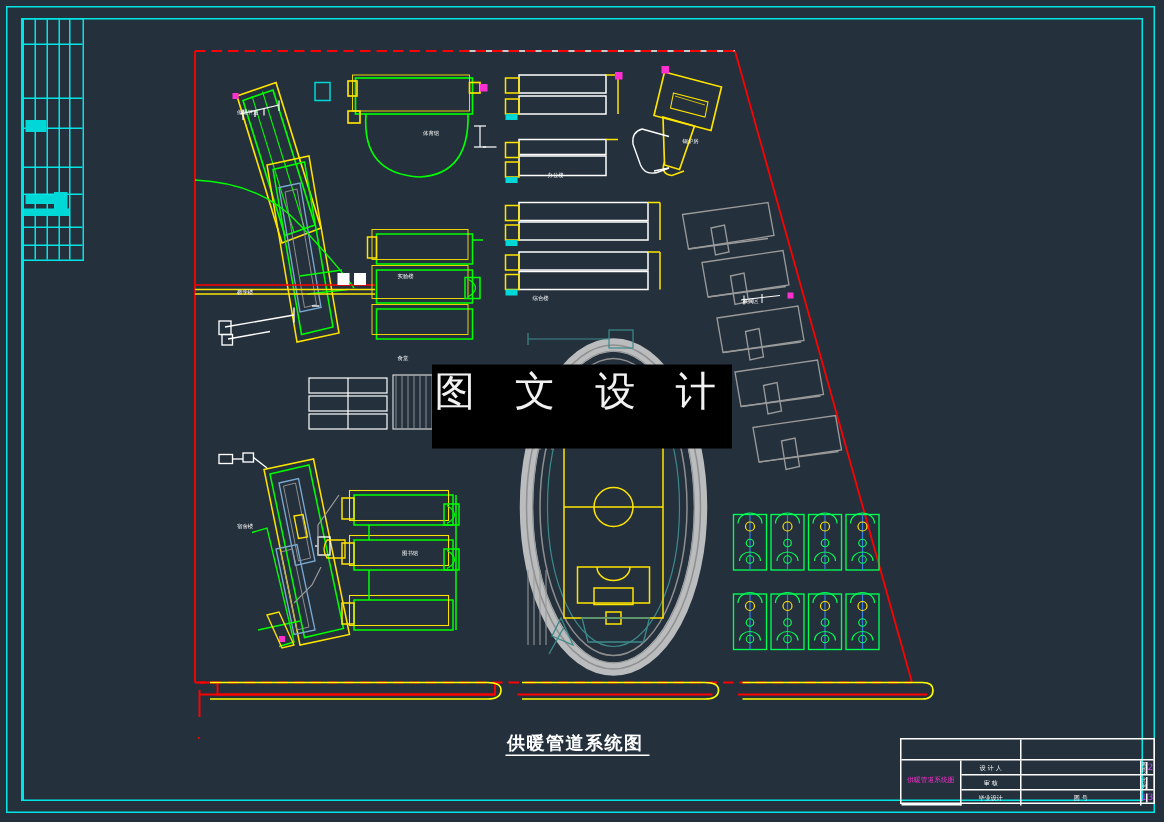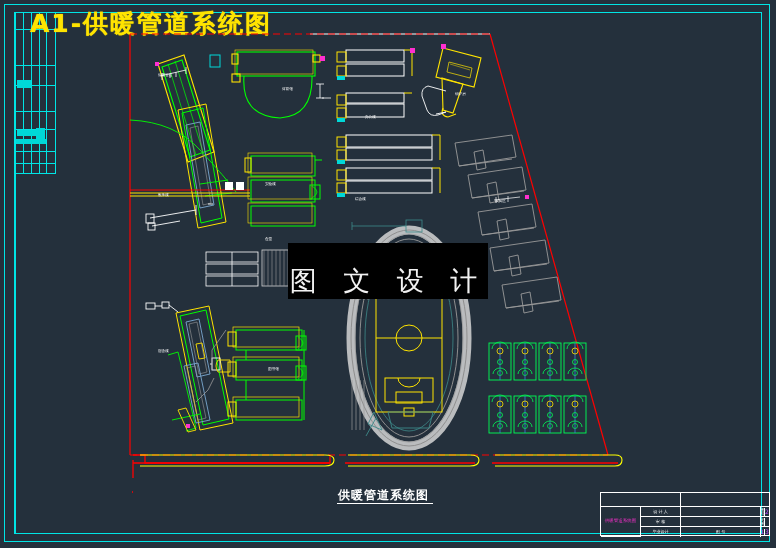--- a/index.html
+++ b/index.html
@@ -52,21 +52,21 @@
     font-family:"DejaVu Sans","Liberation Sans",sans-serif;
     white-space:nowrap;
     text-shadow:0 0 1px #ffe400;
   }
   
   #boundary{left:0;top:0;width:776px;height:548px;pointer-events:none;}
   
   #watermark{
     left:288px;top:243px;width:200px;height:56px;
     background:#000000;
-    display:flex;align-items:flex-end;justify-content:center;
+    display:flex;align-items:flex-start;justify-content:center;
   }
   #watermark-text{
     color:#f2f2f2;font-size:27px;letter-spacing:9px;
     font-family:"DejaVu Sans","Liberation Serif",serif;
     white-space:nowrap;
   }
   
   #caption{
     left:338px;top:487px;
     color:#ffffff;font-size:12px;font-weight:bold;letter-spacing:1px;
@@ -120,21 +120,20 @@
     <div class="hline" style="top:98px;"></div>
     <div class="hline" style="top:116px;"></div>
     <div class="hline" style="top:138px;"></div>
     <div class="hline" style="top:150px;"></div>
   </div>
   <div class="abs" id="left-strip-tag"></div>
   <div class="abs" id="left-strip-tag2"></div>
   <div class="abs" id="left-strip-tag3"></div>
   <div class="abs" id="left-strip-tag4"></div>
 
-  <div class="abs" id="main-title">A1-供暖管道系统图</div>
 
   <svg class="abs" id="boundary" width="776" height="548" viewBox="0 0 776 548">
 
     <g stroke="#ffffff" fill="none" stroke-width="1">
       <path d="M 130,34 L 490,34 L 585,455 L 130,455 Z" opacity="0"></path>
       <line x1="310" y1="34" x2="490" y2="34"></line>
     </g>
 
     <g stroke="#ff0000" fill="none" stroke-width="1.2">
       <path d="M 130,34 L 490,34" stroke-dasharray="7 4"></path>

